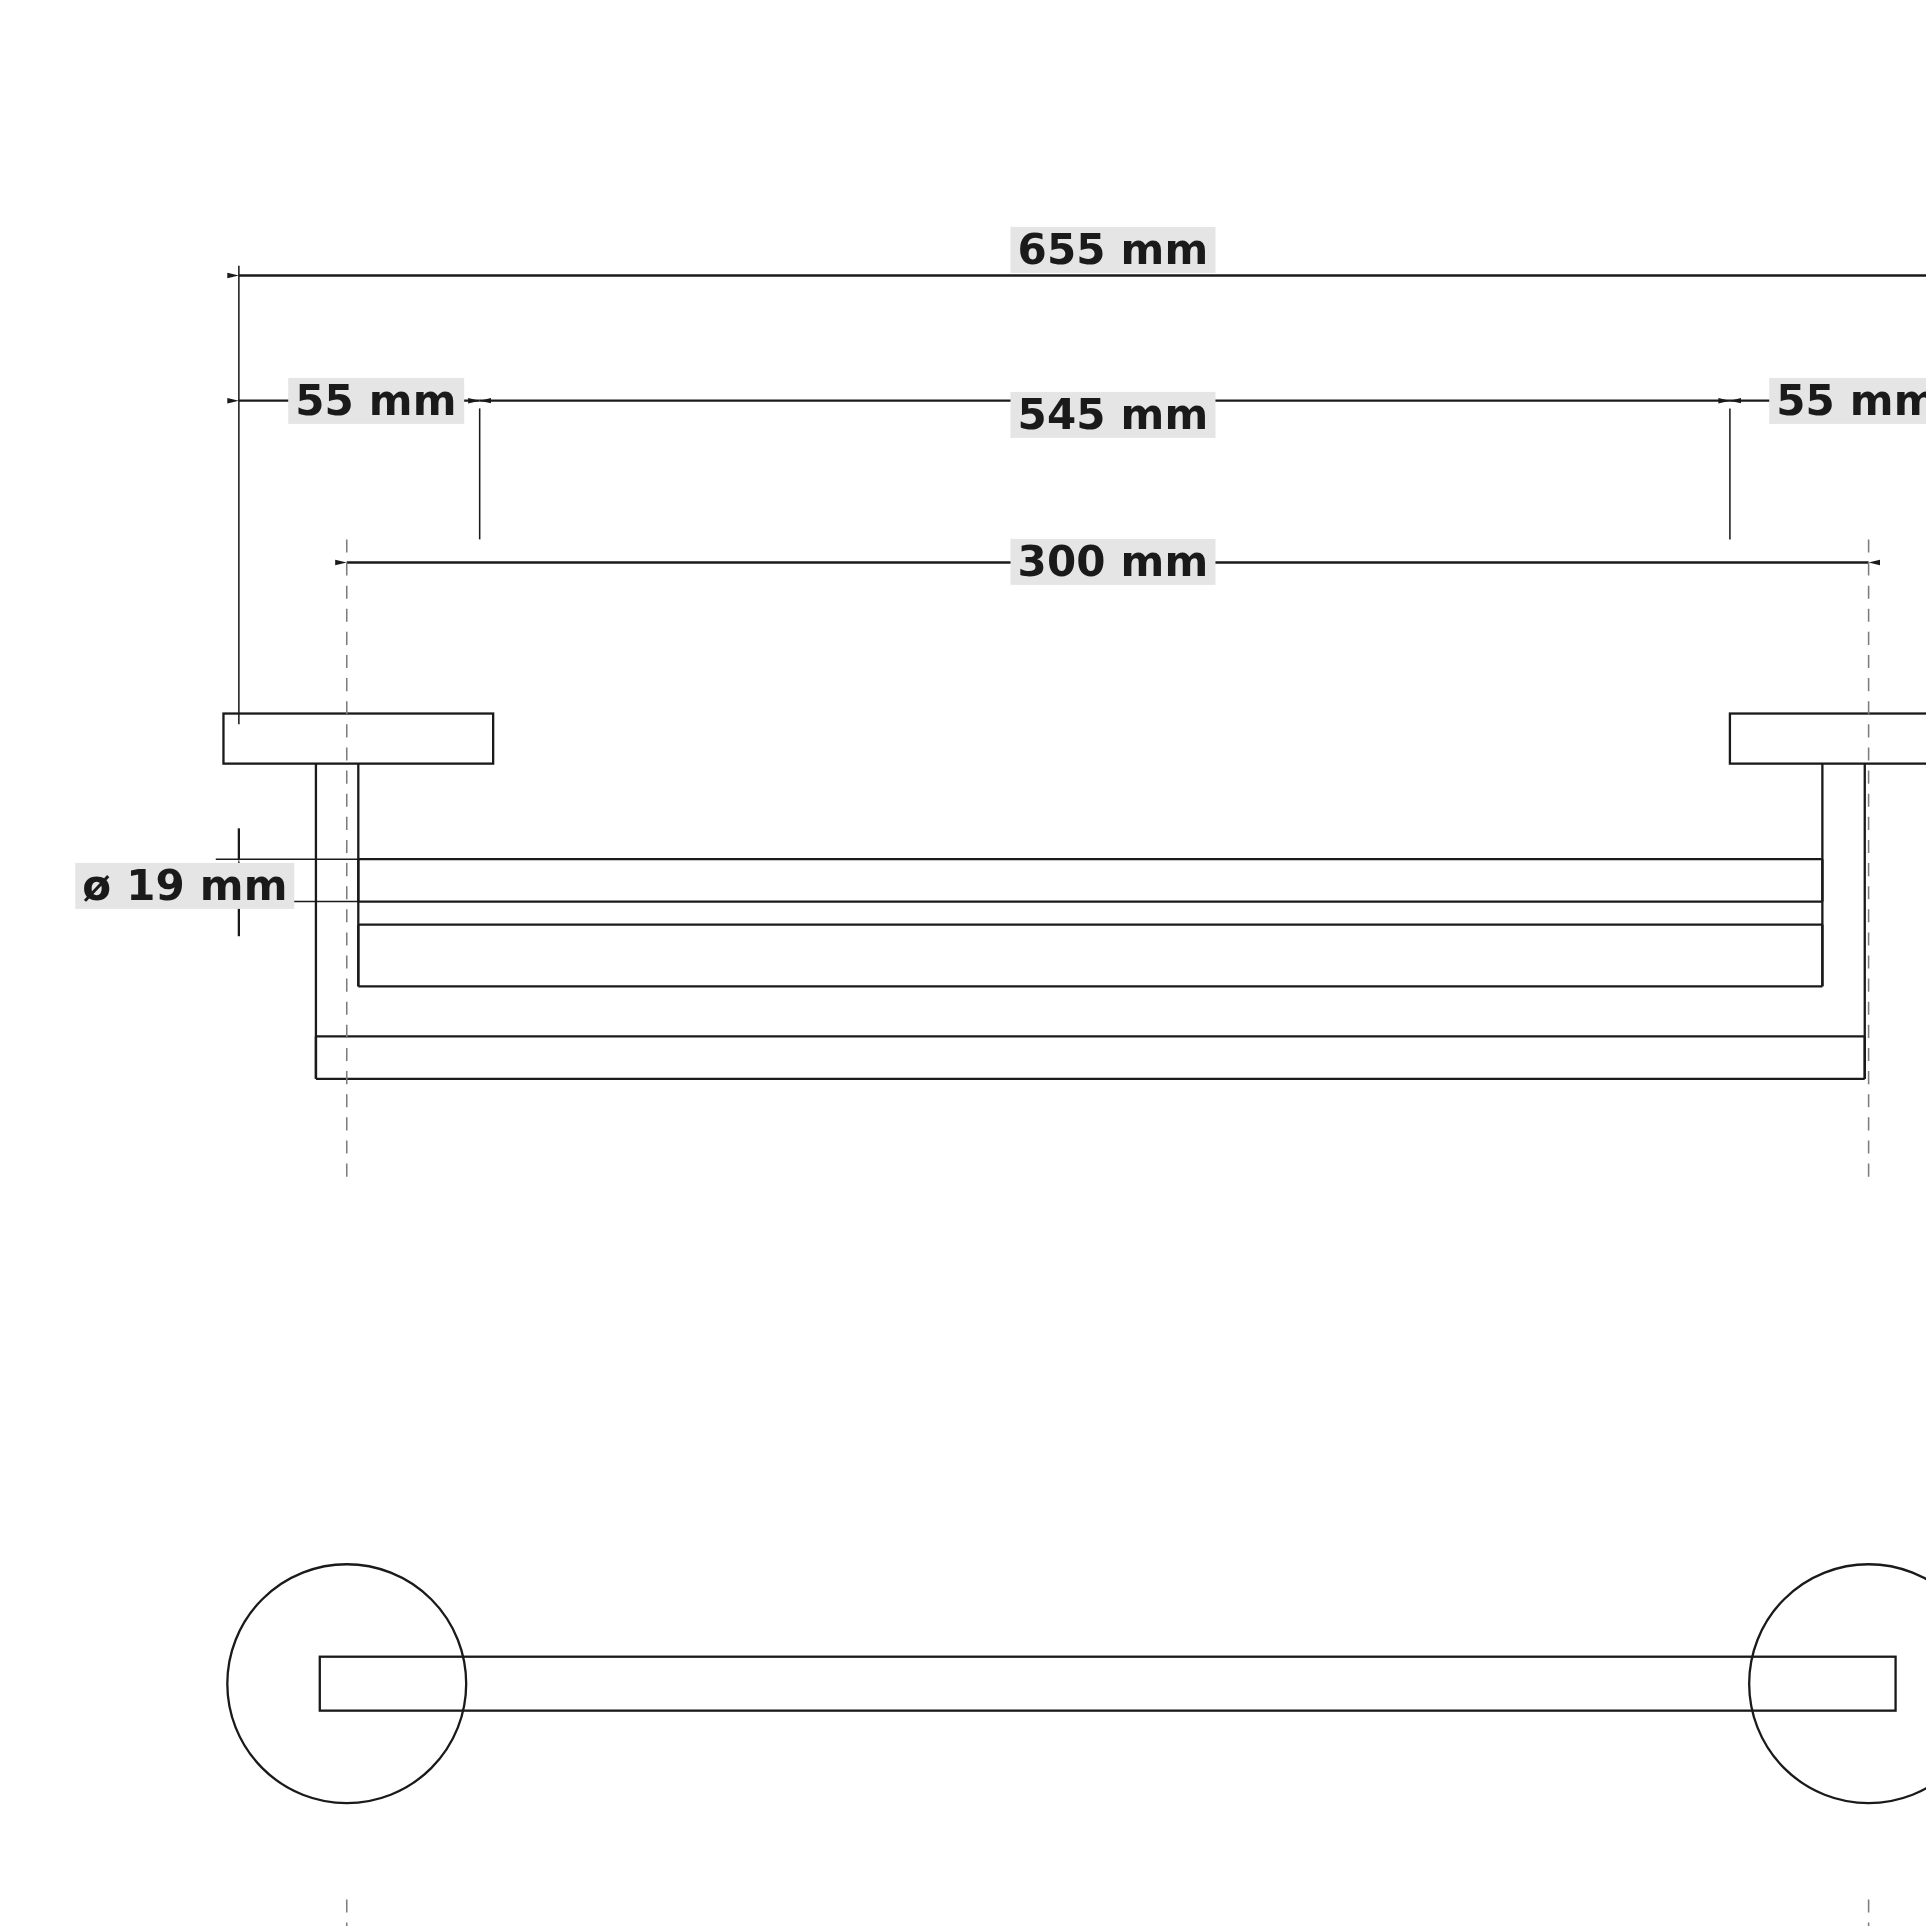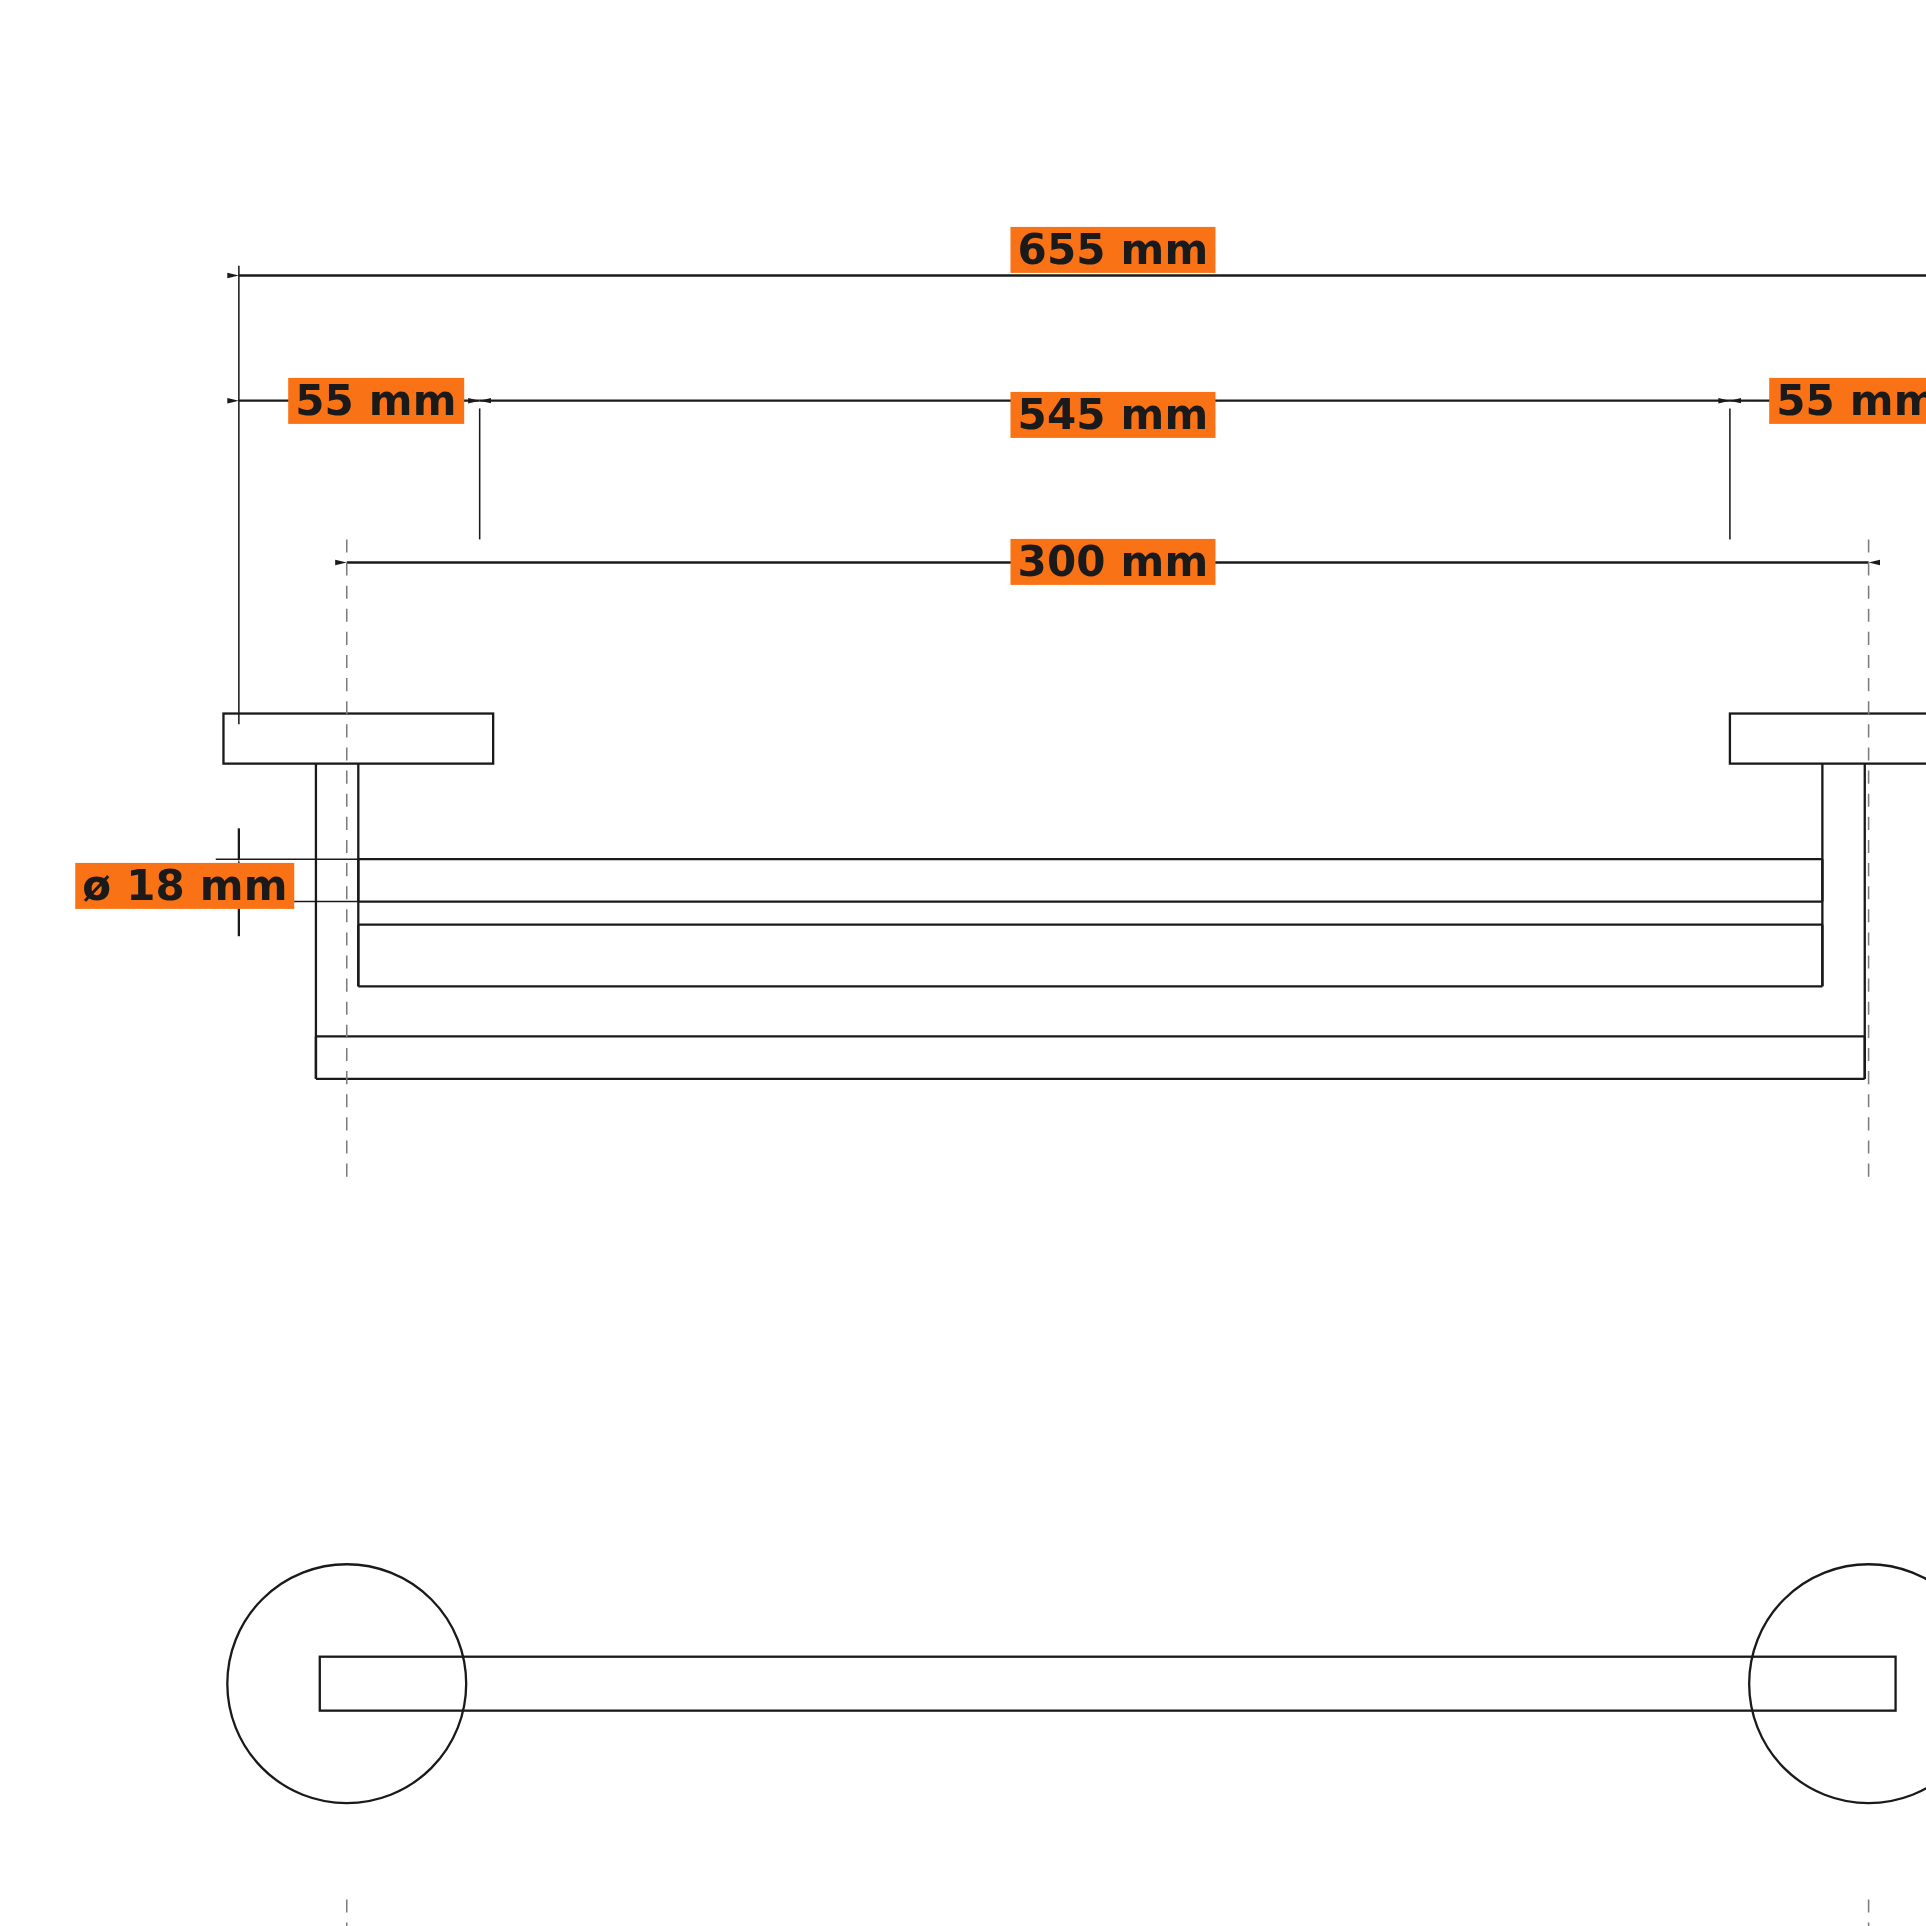--- a/index.html
+++ b/index.html
@@ -28,21 +28,21 @@
     display: block;
   }
   .dim-label {
     position: absolute;
     font-family: "DejaVu Sans", sans-serif;
     font-size: 42px;
     font-weight: 600;
     color: #1a1a1a;
     white-space: nowrap;
     letter-spacing: 0.2px;
-    background: #f97316;
+    background: #e5e5e5;
     padding: 0 7px;
     line-height: 1.1;
   }
   .center-label {
     transform: translate(-50%, -50%);
   }
 </style>
 </head>
 <body>
 
@@ -168,16 +168,16 @@
   <div class="dim-label center-label" style="left:1113px; top:250px;">655 mm</div>
 
   <div class="dim-label center-label" style="left:376px; top:401px;">55 mm</div>
 
   <div class="dim-label center-label" style="left:1113px; top:415px;">545 mm</div>
 
   <div class="dim-label center-label" style="left:1857px; top:401px;">55 mm</div>
 
   <div class="dim-label center-label" style="left:1113px; top:562px;">300 mm</div>
 
-  <div class="dim-label center-label" style="left:185px; top:886px;">ø 18 mm</div>
+  <div class="dim-label center-label" style="left:185px; top:886px;">ø 19 mm</div>
 
 </div>
 
 
 </body></html>

